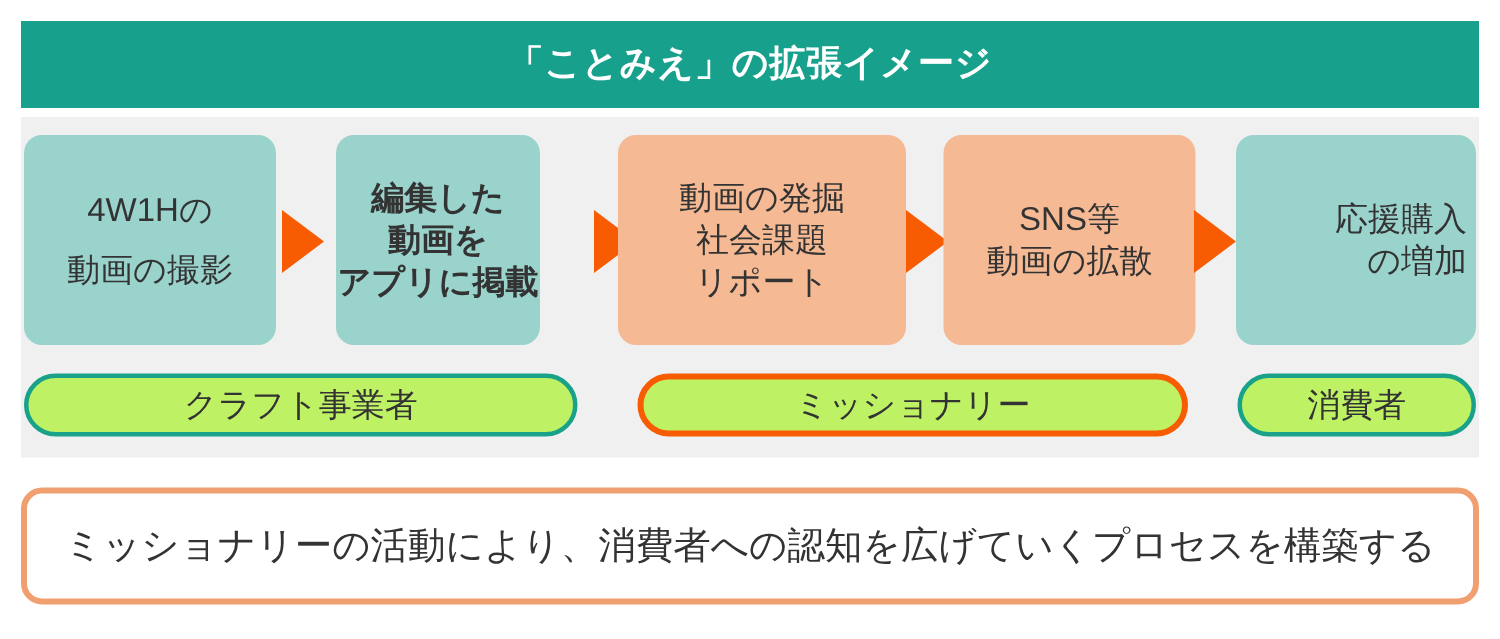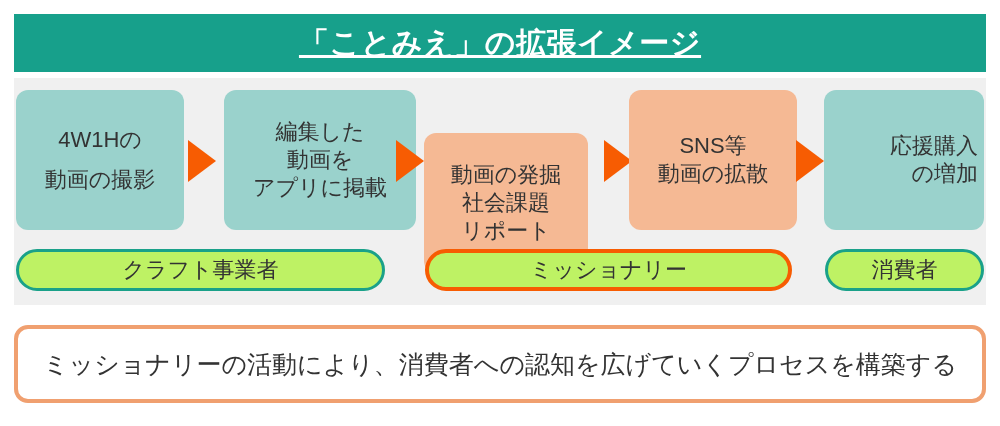--- a/index.html
+++ b/index.html
@@ -28,25 +28,24 @@
     top: 14px;
     width: 972px;
     height: 58px;
     background: #17a08b;
     display: flex;
     align-items: center;
     justify-content: center;
   }
   .header-title {
     color: #ffffff;
-    font-size: 30px;
+    font-size: 24px;
     font-weight: bold;
     letter-spacing: 0.5px;
     line-height: 1;
-    text-decoration: underline;
   }
 
   
   .stage {
     position: absolute;
     left: 14px;
     top: 78px;
     width: 972px;
     height: 227px;
     background: #f0f0f0;
@@ -69,22 +68,22 @@
     font-size: 22px;
     line-height: 1.28;
     color: #333333;
     white-space: nowrap;
     text-align: center;
   }
   .fill-teal { background: #9ad2cc; }
   .fill-peach { background: #f5b994; }
 
   .box-1 { left: 2px;   width: 168px; gap: 12px; }
-  .box-2 { left: 210px; width: 192px; }
-  .box-3 { left: 410px; width: 164px; margin-top: 43px; }
+  .box-2 { left: 210px; width: 136px; font-weight: bold; }
+  .box-3 { left: 398px; width: 192px; }
   .box-4 { left: 615px; width: 168px; }
   .box-5 { left: 810px; width: 160px; align-items: flex-end; }
 
   
   .arrow {
     position: absolute;
     top: 62px;
     width: 0;
     height: 0;
     border-top: 21px solid transparent;

